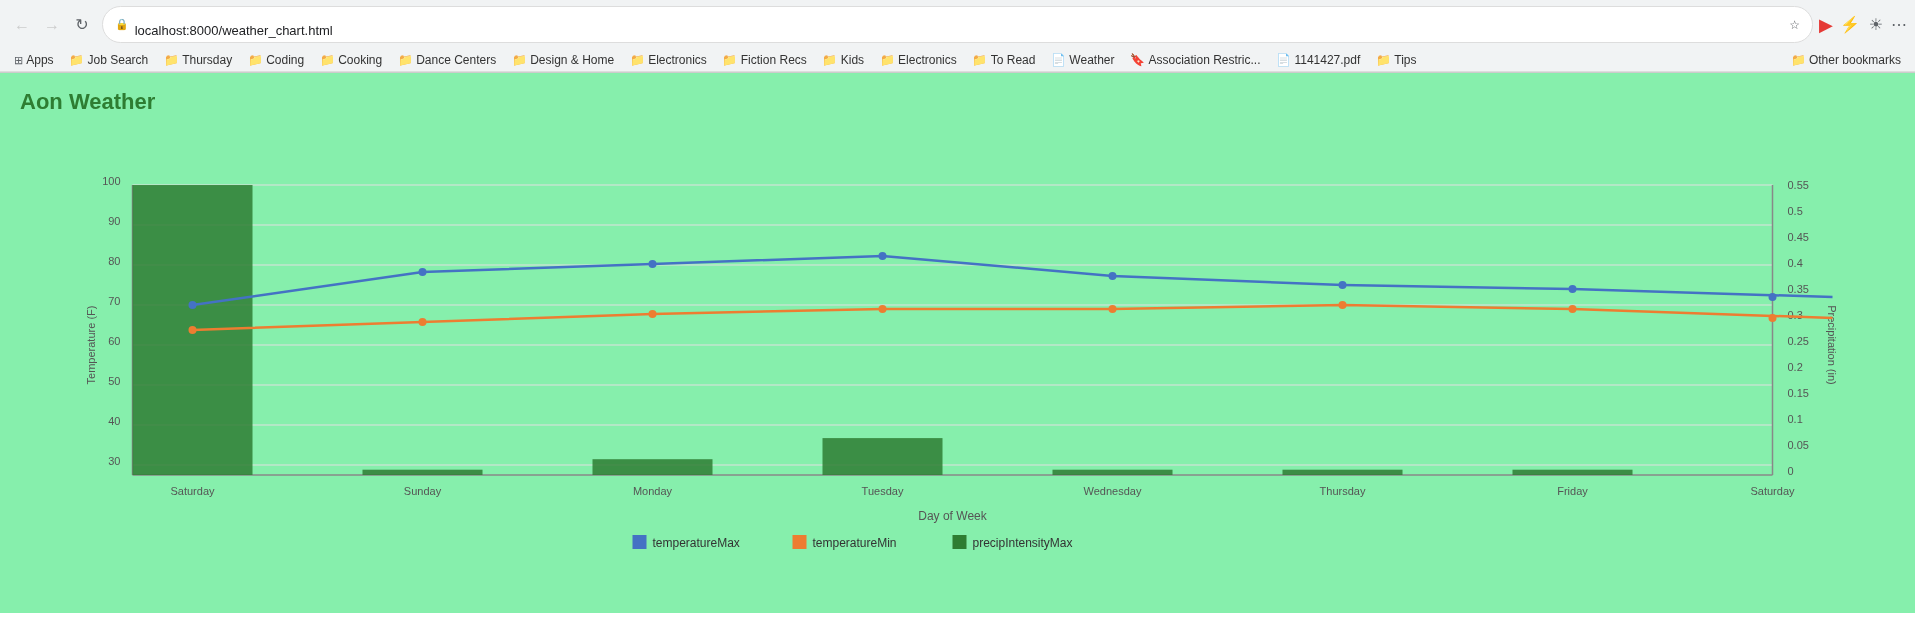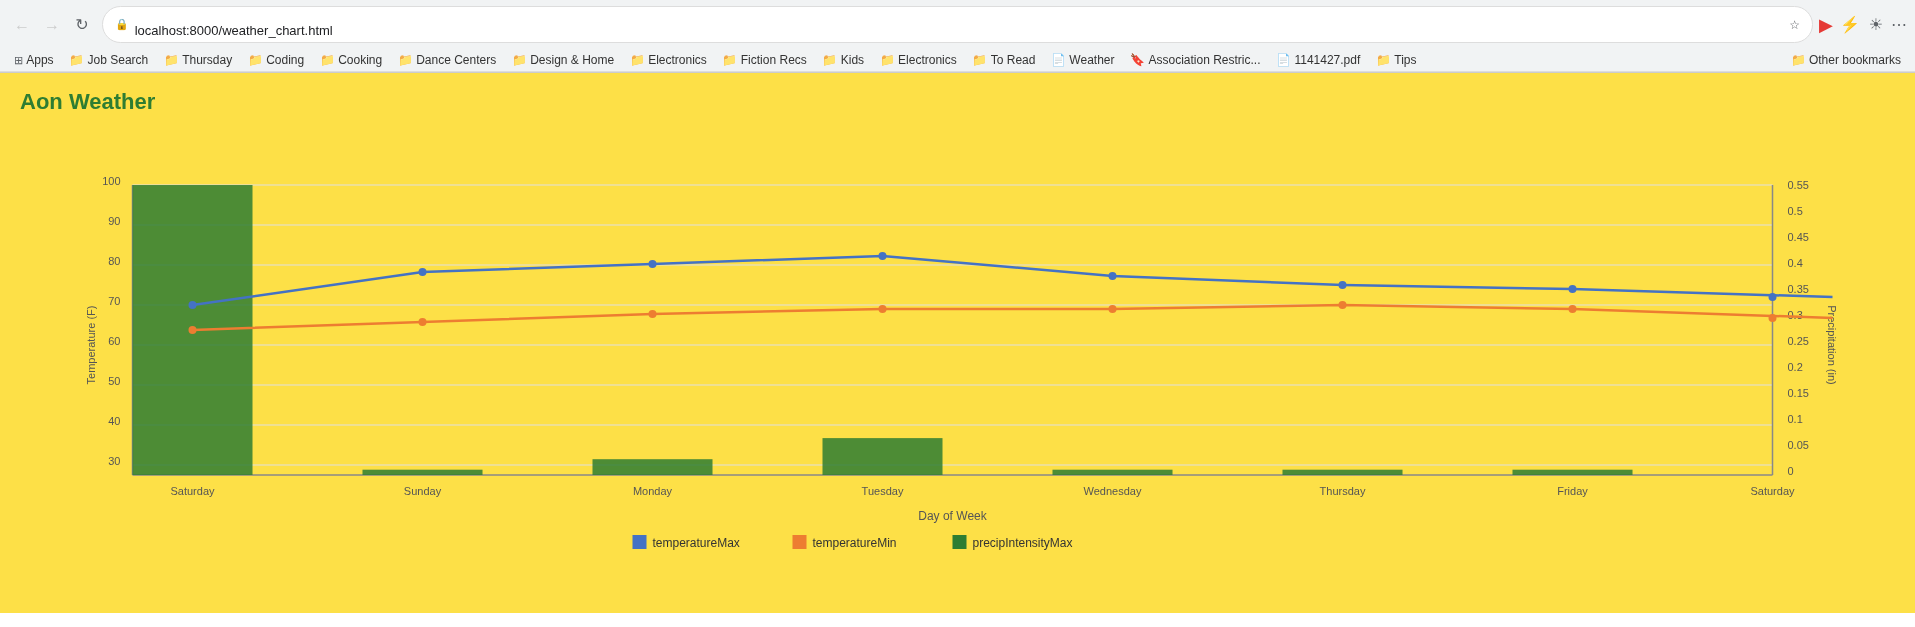--- a/index.html
+++ b/index.html
@@ -42,21 +42,21 @@
     }
     .bookmark-item {
       display: flex; align-items: center; gap: 3px; padding: 2px 6px;
       border-radius: 4px; cursor: pointer; white-space: nowrap; color: #333;
     }
     .bookmark-icon { font-size: 11px; color: #5f6368; }
     .bookmark-folder-icon { color: #5f6368; font-size: 12px; }
     .other-bookmarks { margin-left: auto; }
 
     
-    .page-content { padding: 16px 20px; background: #fde047; min-height: 540px; }
+    .page-content { padding: 16px 20px; background: #86efac; min-height: 540px; }
     .page-title { color: #2e7d32; font-size: 22px; font-weight: bold; margin-bottom: 20px; }
 
     
     .chart-container { position: relative; width: 100%; }
   </style>
 </head>
 <body>
 
 <div class="browser-chrome">
   <div class="browser-toolbar">

